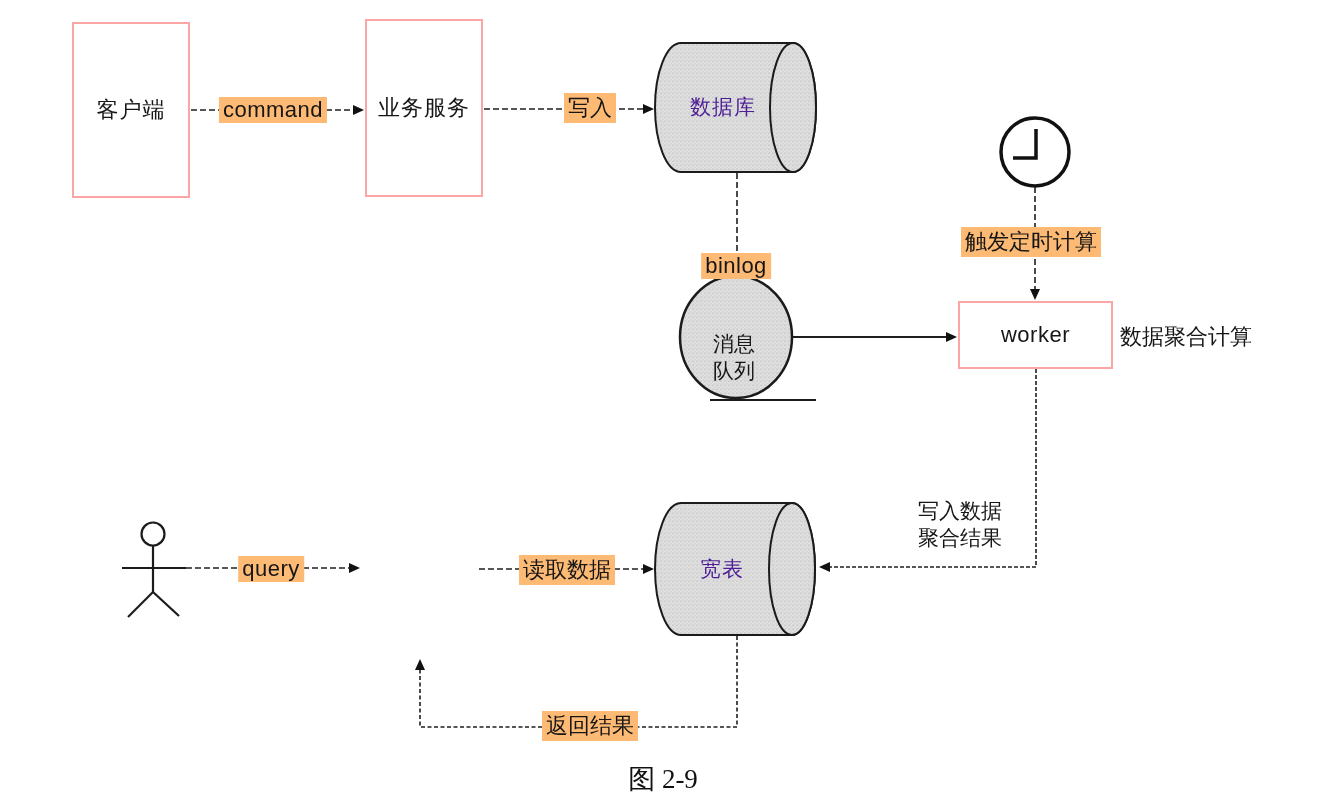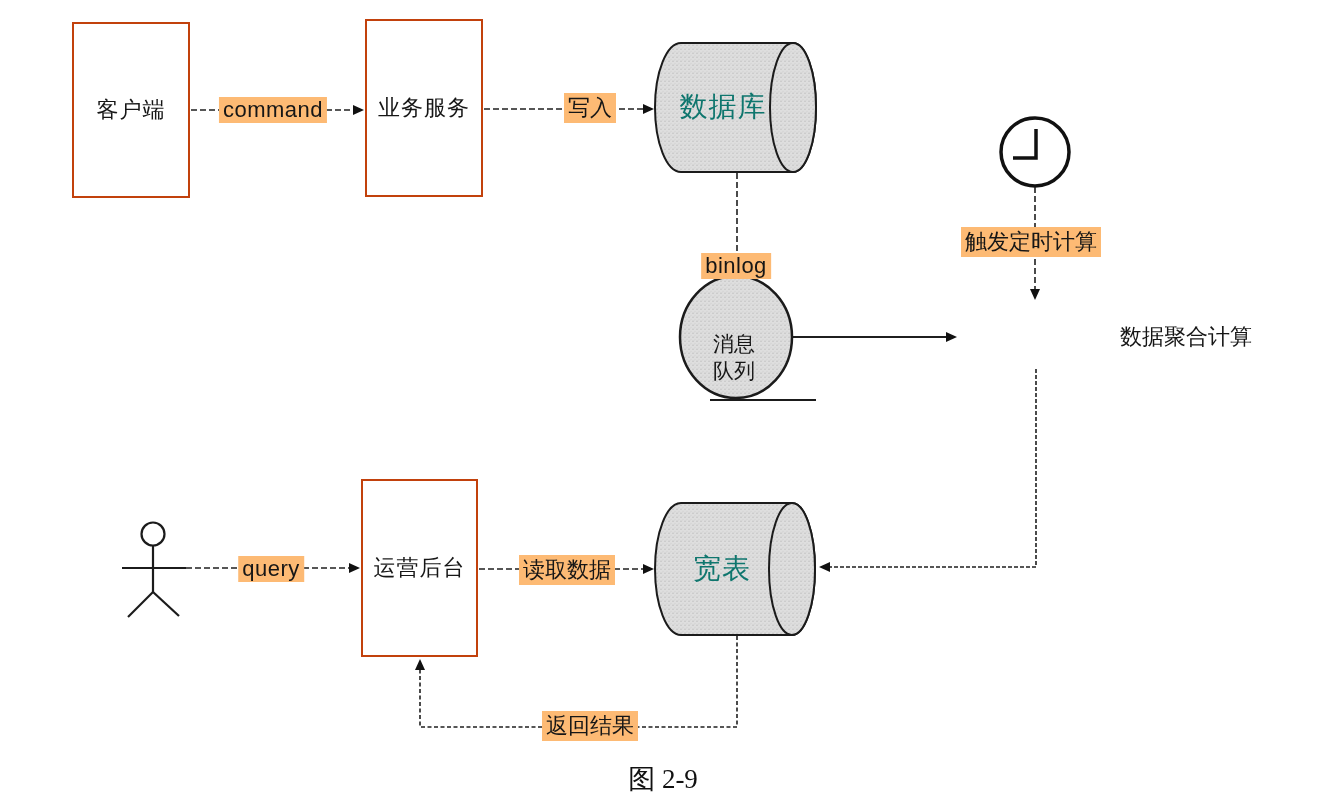--- a/index.html
+++ b/index.html
@@ -7,39 +7,39 @@
     position:relative;
     width:1320px;height:802px;
     background:#ffffff;
     font-family:"Liberation Sans","DejaVu Sans",sans-serif;
     color:#1f1f1f;
     overflow:hidden;
   }
   svg.layer{position:absolute;left:0;top:0;width:1320px;height:802px;}
   .node-box{
     position:absolute;
-    border:2px solid #c2410c;
+    border:2px solid #fca5a5;
     background:#ffffff;
     display:flex;align-items:center;justify-content:center;
     box-sizing:border-box;
     z-index:2;
   }
   .node-label{
     font-size:22px;letter-spacing:1px;color:#161616;white-space:nowrap;
   }
   .worker-label{font-size:23px;letter-spacing:0.5px;}
   .edge-label{
     position:absolute;transform:translate(-50%,-50%);
     font-size:22px;color:#161616;white-space:nowrap;z-index:3;
   }
   .on-line{background:#fdba74;padding:0 4px;}
   .latin{font-size:22px;letter-spacing:0.5px;}
   .cyl-label{
     position:absolute;transform:translate(-50%,-50%);
-    font-size:28px;letter-spacing:1px;color:#0f766e;z-index:3;white-space:nowrap;
+    font-size:21px;letter-spacing:1px;color:#4c1d95;z-index:3;white-space:nowrap;
   }
   .two-line{
     position:absolute;transform:translate(-50%,-50%);
     font-size:21px;line-height:27px;text-align:center;color:#161616;z-index:3;white-space:nowrap;
   }
   .caption{
     position:absolute;transform:translate(-50%,-50%);
     font-family:"Liberation Serif","DejaVu Serif",serif;
     font-size:27px;color:#111;z-index:3;white-space:nowrap;
   }
@@ -134,39 +134,43 @@
   </svg>
 
   <div class="node-box" style="left:72px;top:22px;width:118px;height:176px;">
     <span class="node-label">客户端</span>
   </div>
 
   <div class="node-box" style="left:365px;top:19px;width:118px;height:178px;">
     <span class="node-label">业务服务</span>
   </div>
 
+  <div class="node-box" style="left:958px;top:301px;width:155px;height:68px;">
+    <span class="node-label worker-label latin">worker</span>
+  </div>
 
-  <div class="node-box" style="left:361px;top:479px;width:117px;height:178px;">
-    <span class="node-label">运营后台</span>
-  </div>
 
   <div class="cyl-label" style="left:723px;top:107px;">数据库</div>
   <div class="cyl-label" style="left:722px;top:569px;">宽表</div>
 
   <div class="two-line" style="left:734px;top:337px;margin-top:20px;">
     <div>消息</div>
     <div>队列</div>
   </div>
 
   <div class="edge-label on-line latin" style="left:273px;top:110px;">command</div>
   <div class="edge-label on-line" style="left:590px;top:108px;">写入</div>
   <div class="edge-label on-line latin" style="left:736px;top:222px;margin-top:44px;">binlog</div>
   <div class="edge-label on-line" style="left:1031px;top:242px;">触发定时计算</div>
   <div class="edge-label" style="left:1186px;top:337px;">数据聚合计算</div>
 
+  <div class="two-line" style="left:960px;top:524px;">
+    <div>写入数据</div>
+    <div>聚合结果</div>
+  </div>
 
   <div class="edge-label on-line latin" style="left:271px;top:569px;">query</div>
   <div class="edge-label on-line" style="left:567px;top:570px;">读取数据</div>
   <div class="edge-label on-line" style="left:590px;top:726px;">返回结果</div>
 
   <div class="caption" style="left:663px;top:779px;">图 2-9</div>
 
 </div>
 
 </body></html>

